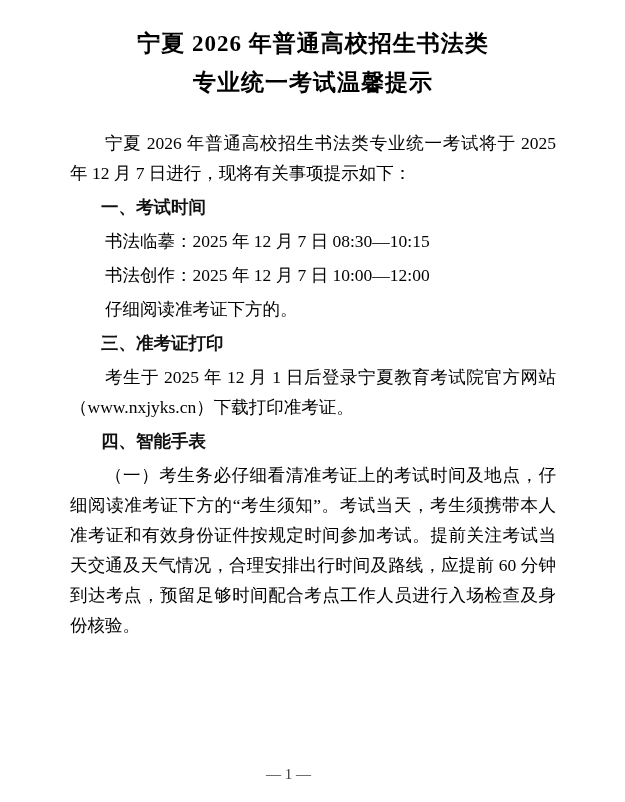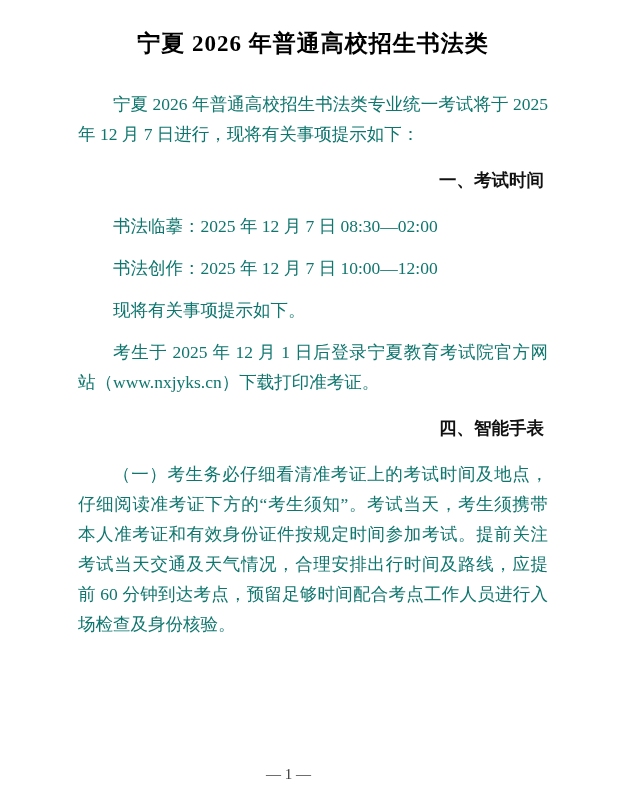--- a/index.html
+++ b/index.html
@@ -29,36 +29,36 @@
     font-size: 23px;
     line-height: 39px;
     color: #000000;
     font-family: "Liberation Serif", serif;
     letter-spacing: 1px;
   }
   .title-line {
     display: block;
   }
   .body-para {
-    margin: 12px;
+    margin: 4px;
     font-size: 17.5px;
     line-height: 30px;
     text-align: justify;
     text-indent: 2em;
-    color: #0f766e;
+    color: #000000;
   }
   .section-heading {
-    margin: 16px;
+    margin: 0;
     font-size: 17.5px;
     line-height: 30px;
     font-weight: bold;
     text-indent: 2em;
     color: #111111;
     font-family: "Liberation Sans", sans-serif;
-    text-align: right;
+    text-align: left;
   }
   .page-footer {
     position: absolute;
     left: 0;
     right: 0;
     top: 764px;
     text-align: center;
     font-size: 15px;
     line-height: 20px;
     color: #3a3a3a;
@@ -66,30 +66,32 @@
   }
 </style>
 </head>
 <body>
 
 <div class="page">
   <div class="content">
 
     <h1 class="doc-title">
       <span class="title-line">宁夏 2026 年普通高校招生书法类</span>
+      <span class="title-line">专业统一考试温馨提示</span>
     </h1>
 
     <p class="body-para">宁夏 2026 年普通高校招生书法类专业统一考试将于 2025 年 12 月 7 日进行，现将有关事项提示如下：</p>
 
     <h2 class="section-heading">一、考试时间</h2>
-    <p class="body-para">书法临摹：2025 年 12 月 7 日 08:30—02:00</p>
+    <p class="body-para">书法临摹：2025 年 12 月 7 日 08:30—10:15</p>
     <p class="body-para">书法创作：2025 年 12 月 7 日 10:00—12:00</p>
 
-    <p class="body-para">现将有关事项提示如下。</p>
+    <p class="body-para">仔细阅读准考证下方的。</p>
 
+    <h2 class="section-heading">三、准考证打印</h2>
     <p class="body-para">考生于 2025 年 12 月 1 日后登录宁夏教育考试院官方网站（www.nxjyks.cn）下载打印准考证。</p>
 
     <h2 class="section-heading">四、智能手表</h2>
     <p class="body-para">（一）考生务必仔细看清准考证上的考试时间及地点，仔细阅读准考证下方的“考生须知”。考试当天，考生须携带本人准考证和有效身份证件按规定时间参加考试。提前关注考试当天交通及天气情况，合理安排出行时间及路线，应提前 60 分钟到达考点，预留足够时间配合考点工作人员进行入场检查及身份核验。</p>
 
   </div>
 
   <div class="page-footer">
     <span>— 1 —</span>
   </div>

